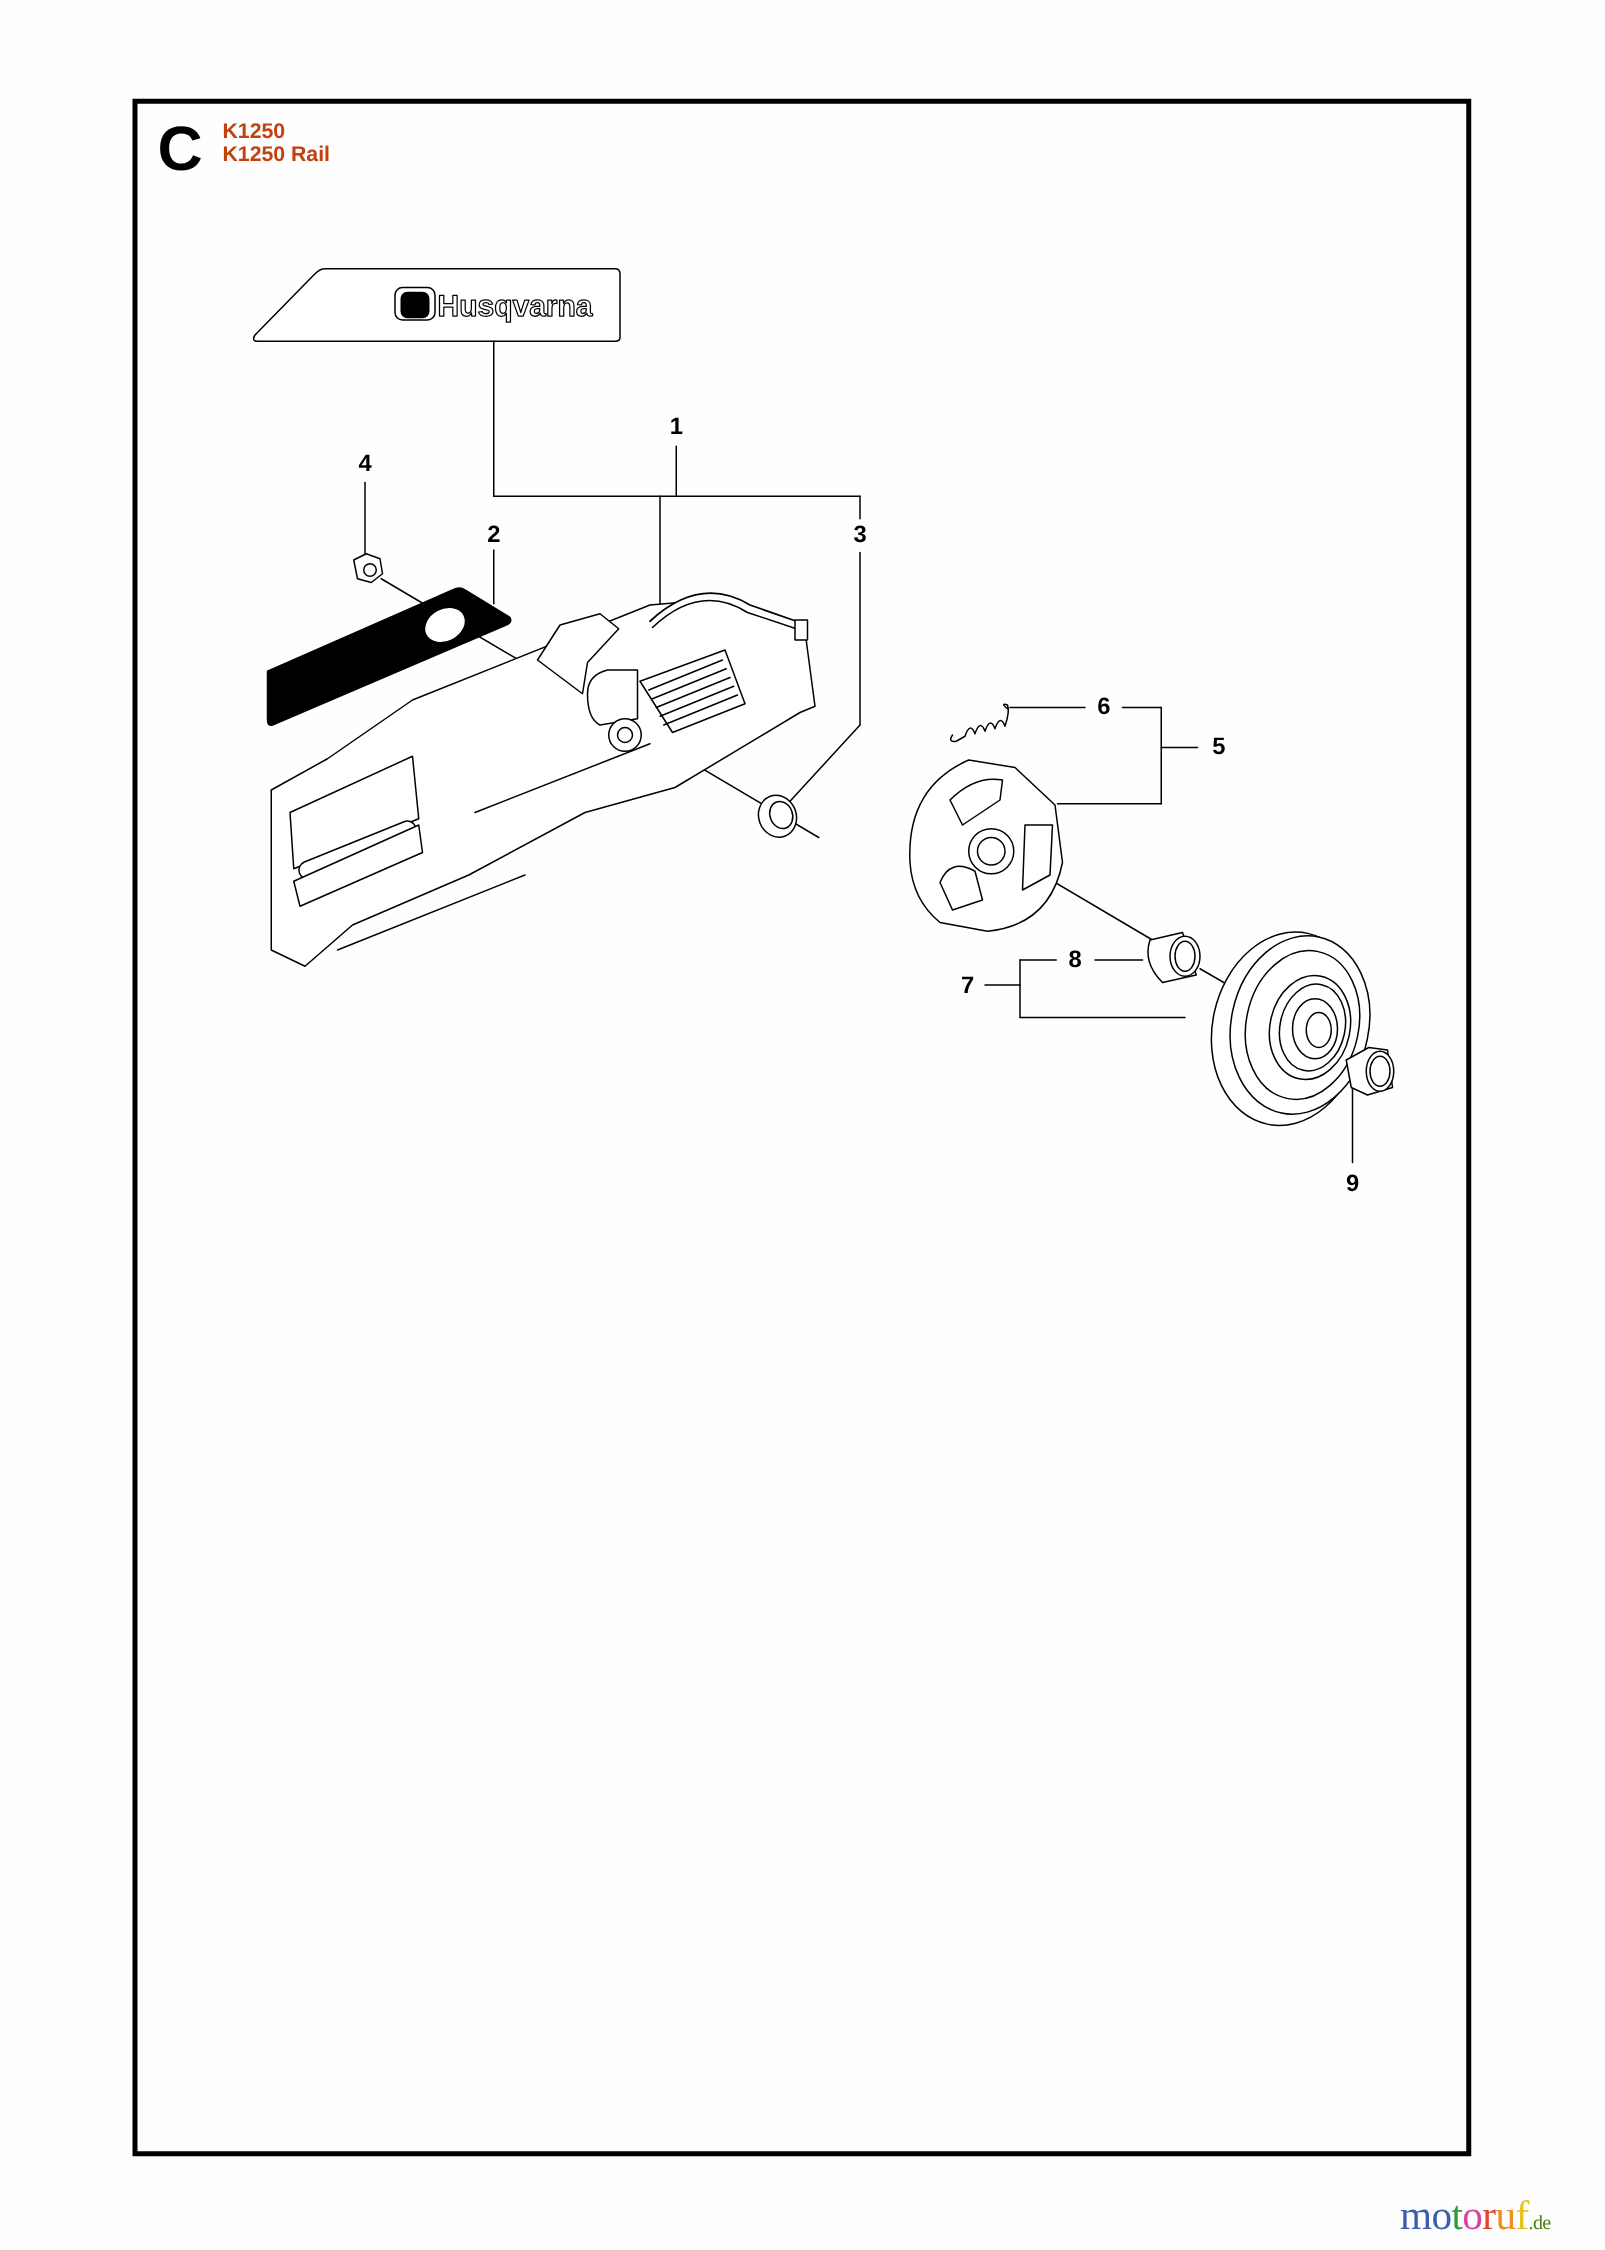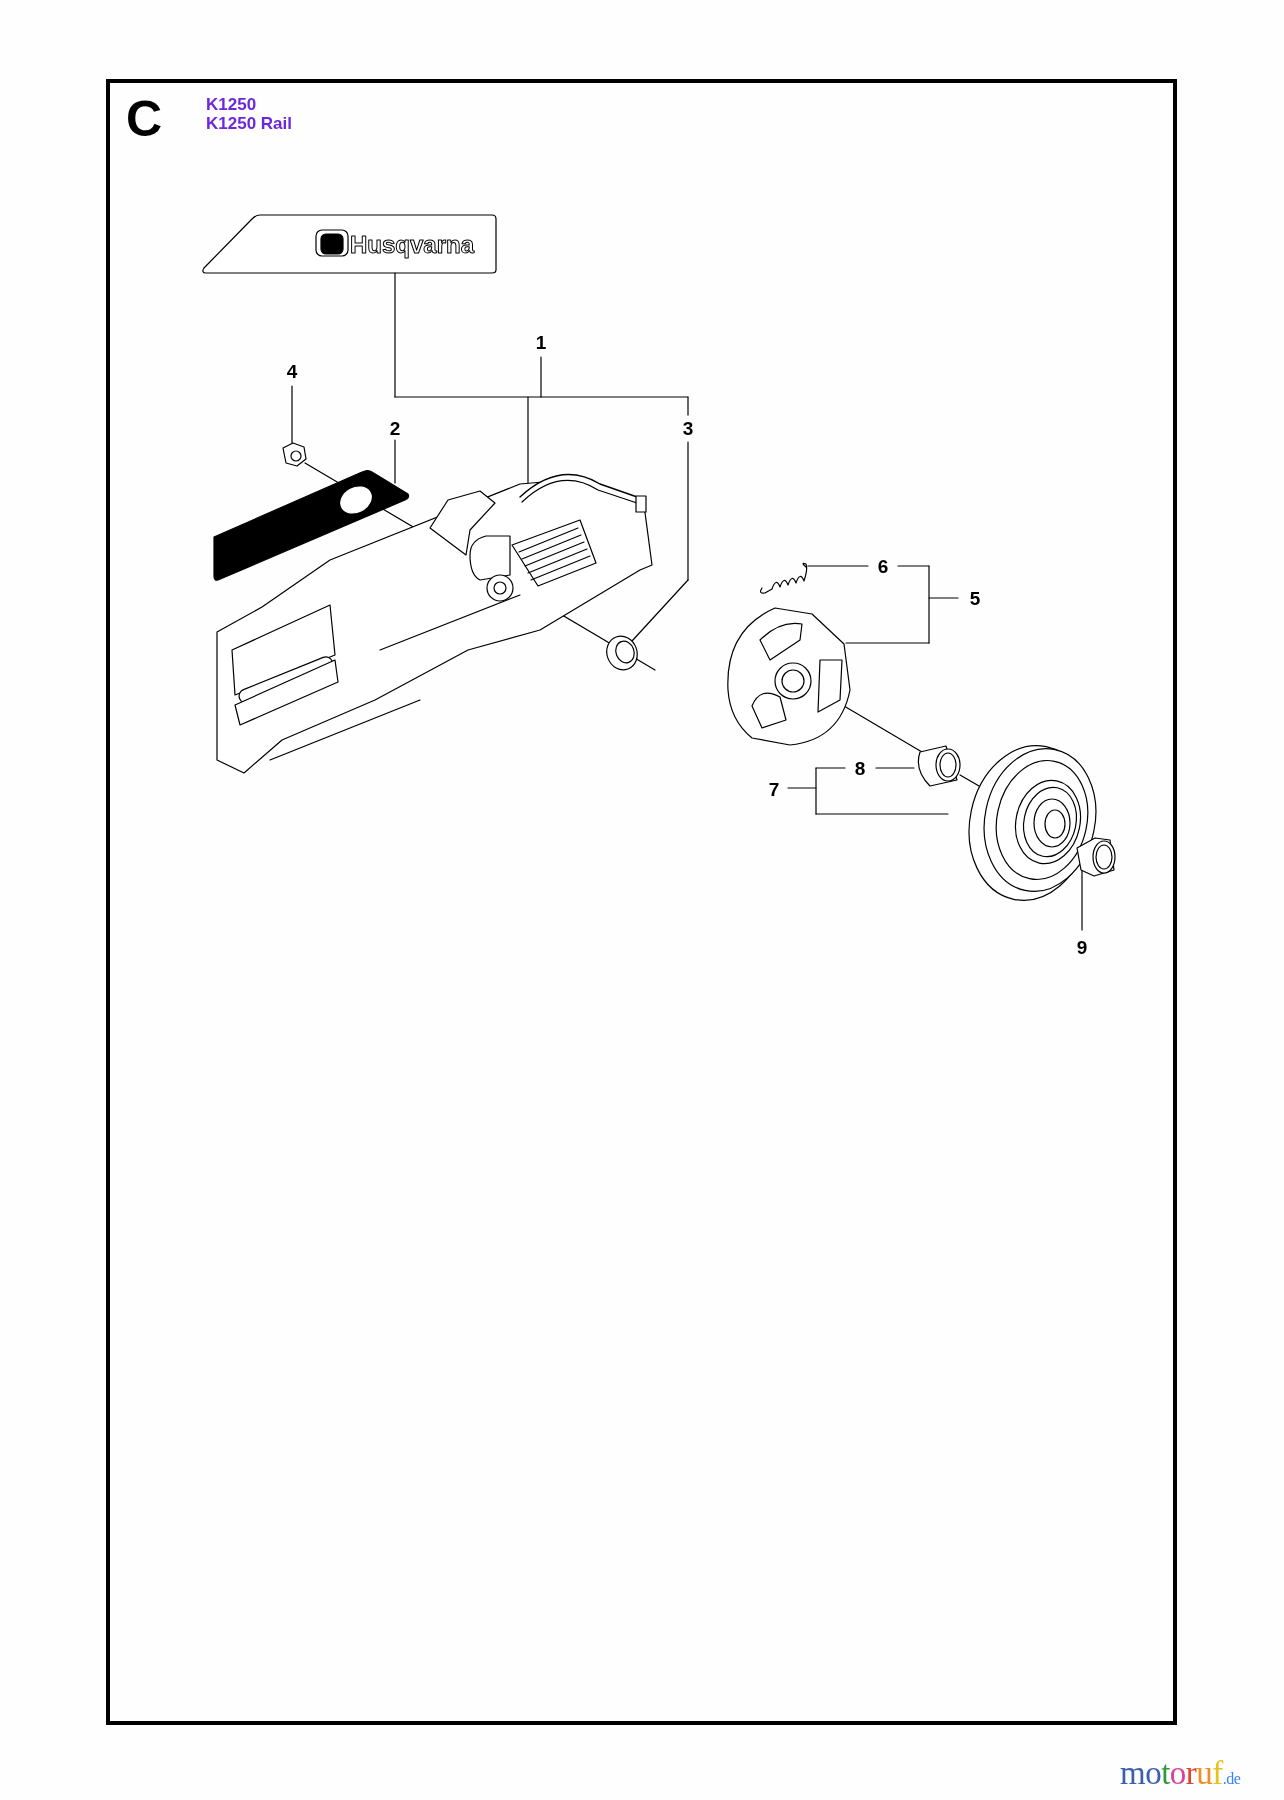--- a/index.html
+++ b/index.html
@@ -1,23 +1,23 @@
 <!DOCTYPE html>
 <html><head>
 <meta charset="utf-8">
 <style>
   html, body { margin:0; padding:0; background:#fdfefd; }
   body { width:1284px; height:1800px; position:relative; overflow:hidden; font-family:"Liberation Sans", sans-serif; }
   .frame { position:absolute; left:106px; top:79px; width:1063px; height:1638px; border:4px solid #000; box-sizing:content-box; }
   .sect-letter { position:absolute; left:126px; top:94px; font-size:50px; font-weight:bold; line-height:1; color:#000; }
-  .models { position:absolute; left:178px; top:95px; font-size:17px; font-weight:bold; line-height:19px; color:#6d28d9;margin-left:28px; }
+  .models { position:absolute; left:178px; top:95px; font-size:17px; font-weight:bold; line-height:19px; color:#c2410c; }
   .diagram { position:absolute; left:0; top:0; }
   .callout { position:absolute; font-size:19px; font-weight:bold; color:#000; transform:translate(-50%,-50%); line-height:1; }
   .logo { position:absolute; left:1120px; top:1757px; font-family:"Liberation Serif", serif; font-size:33px; line-height:1; letter-spacing:-0.5px; }
-  .logo .de { font-size:16px; color:#3b82f6; }
+  .logo .de { font-size:16px; color:#4d7c0f; }
 </style>
 </head>
 <body>
 
 <div class="frame"></div>
 
 <div class="sect-letter">C</div>
 <div class="models">
   <div>K1250</div>
   <div>K1250 Rail</div>

